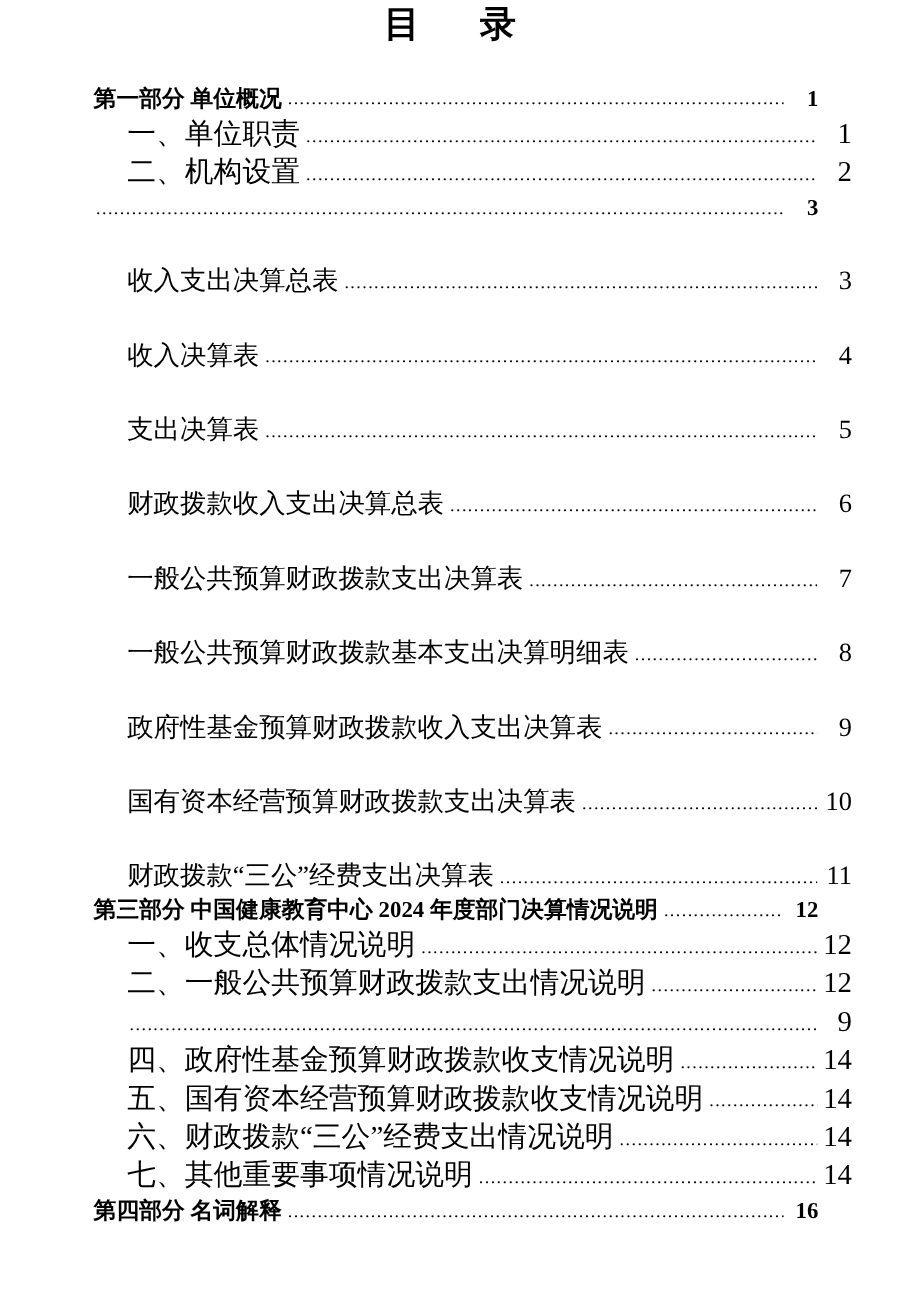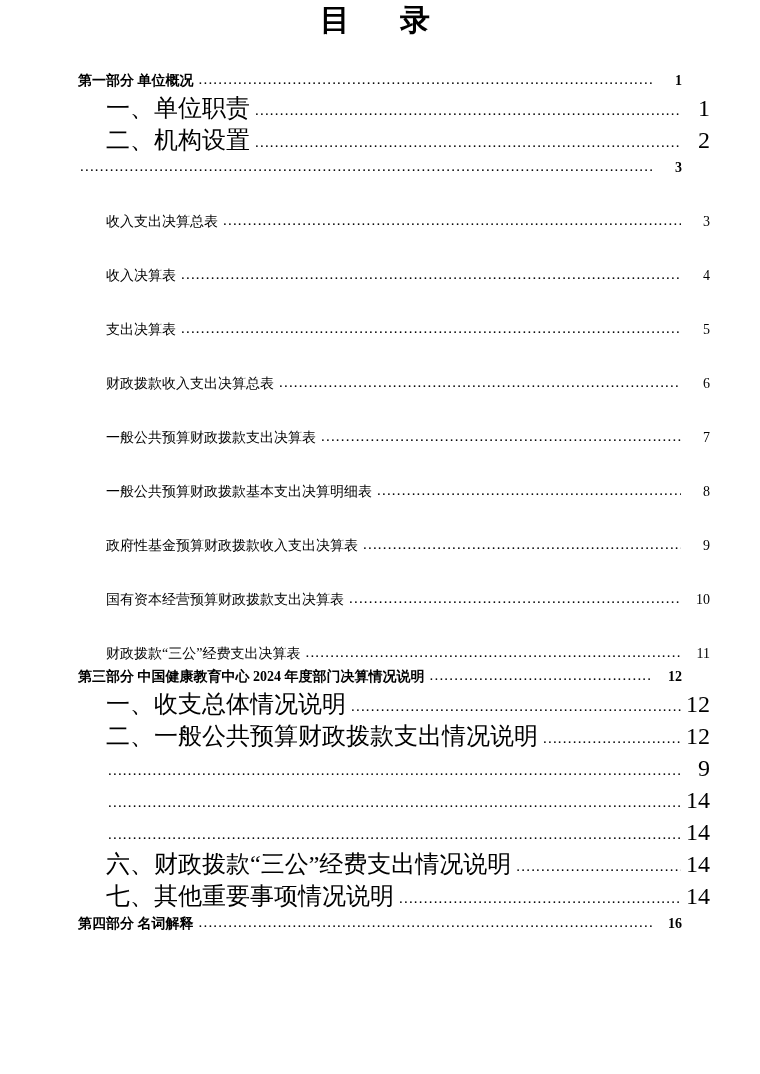--- a/index.html
+++ b/index.html
@@ -59,36 +59,36 @@
   .toc-entry .page-no {
     flex: 0 0 auto;
     text-align: right;
     min-width: 24px;
     padding-left: 3px;
   }
 
   
   .lvl-part .label,
   .lvl-part .page-no {
-    font-size: 14px;
+    font-size: 19px;
     font-weight: bold;
   }
   .lvl-part {
     padding-left: 0px;
   }
   .lvl-sub .label,
   .lvl-sub .page-no {
     font-size: 24px;
   }
   .lvl-sub {
     padding-left: 28px;
   }
   .lvl-sub2 .label,
   .lvl-sub2 .page-no {
-    font-size: 14px;
+    font-size: 22px;
     margin-top: 32px;
   }
   .lvl-sub2 {
     padding-left: 28px;
   }
 </style>
 </head>
 <body>
 
 <div class="page">
@@ -171,24 +171,26 @@
       <li class="toc-entry lvl-sub">
         <span class="label">二、一般公共预算财政拨款支出情况说明</span>
         <span class="dots">.........................................................................................................................................</span>
         <span class="page-no">12</span>
       </li>
       <li class="toc-entry lvl-sub">
         <span class="dots">.........................................................................................................................................</span>
         <span class="page-no">9</span>
       </li>
       <li class="toc-entry lvl-sub">
-        <span class="dots">.........................................................................................................................................</span>
-        <span class="page-no">14</span>
-      </li>
-      <li class="toc-entry lvl-sub">
+        <span class="label">四、政府性基金预算财政拨款收支情况说明</span>
+        <span class="dots">.........................................................................................................................................</span>
+        <span class="page-no">14</span>
+      </li>
+      <li class="toc-entry lvl-sub">
+        <span class="label">五、国有资本经营预算财政拨款收支情况说明</span>
         <span class="dots">.........................................................................................................................................</span>
         <span class="page-no">14</span>
       </li>
       <li class="toc-entry lvl-sub">
         <span class="label">六、财政拨款“三公”经费支出情况说明</span>
         <span class="dots">.........................................................................................................................................</span>
         <span class="page-no">14</span>
       </li>
       <li class="toc-entry lvl-sub">
         <span class="label">七、其他重要事项情况说明</span>

